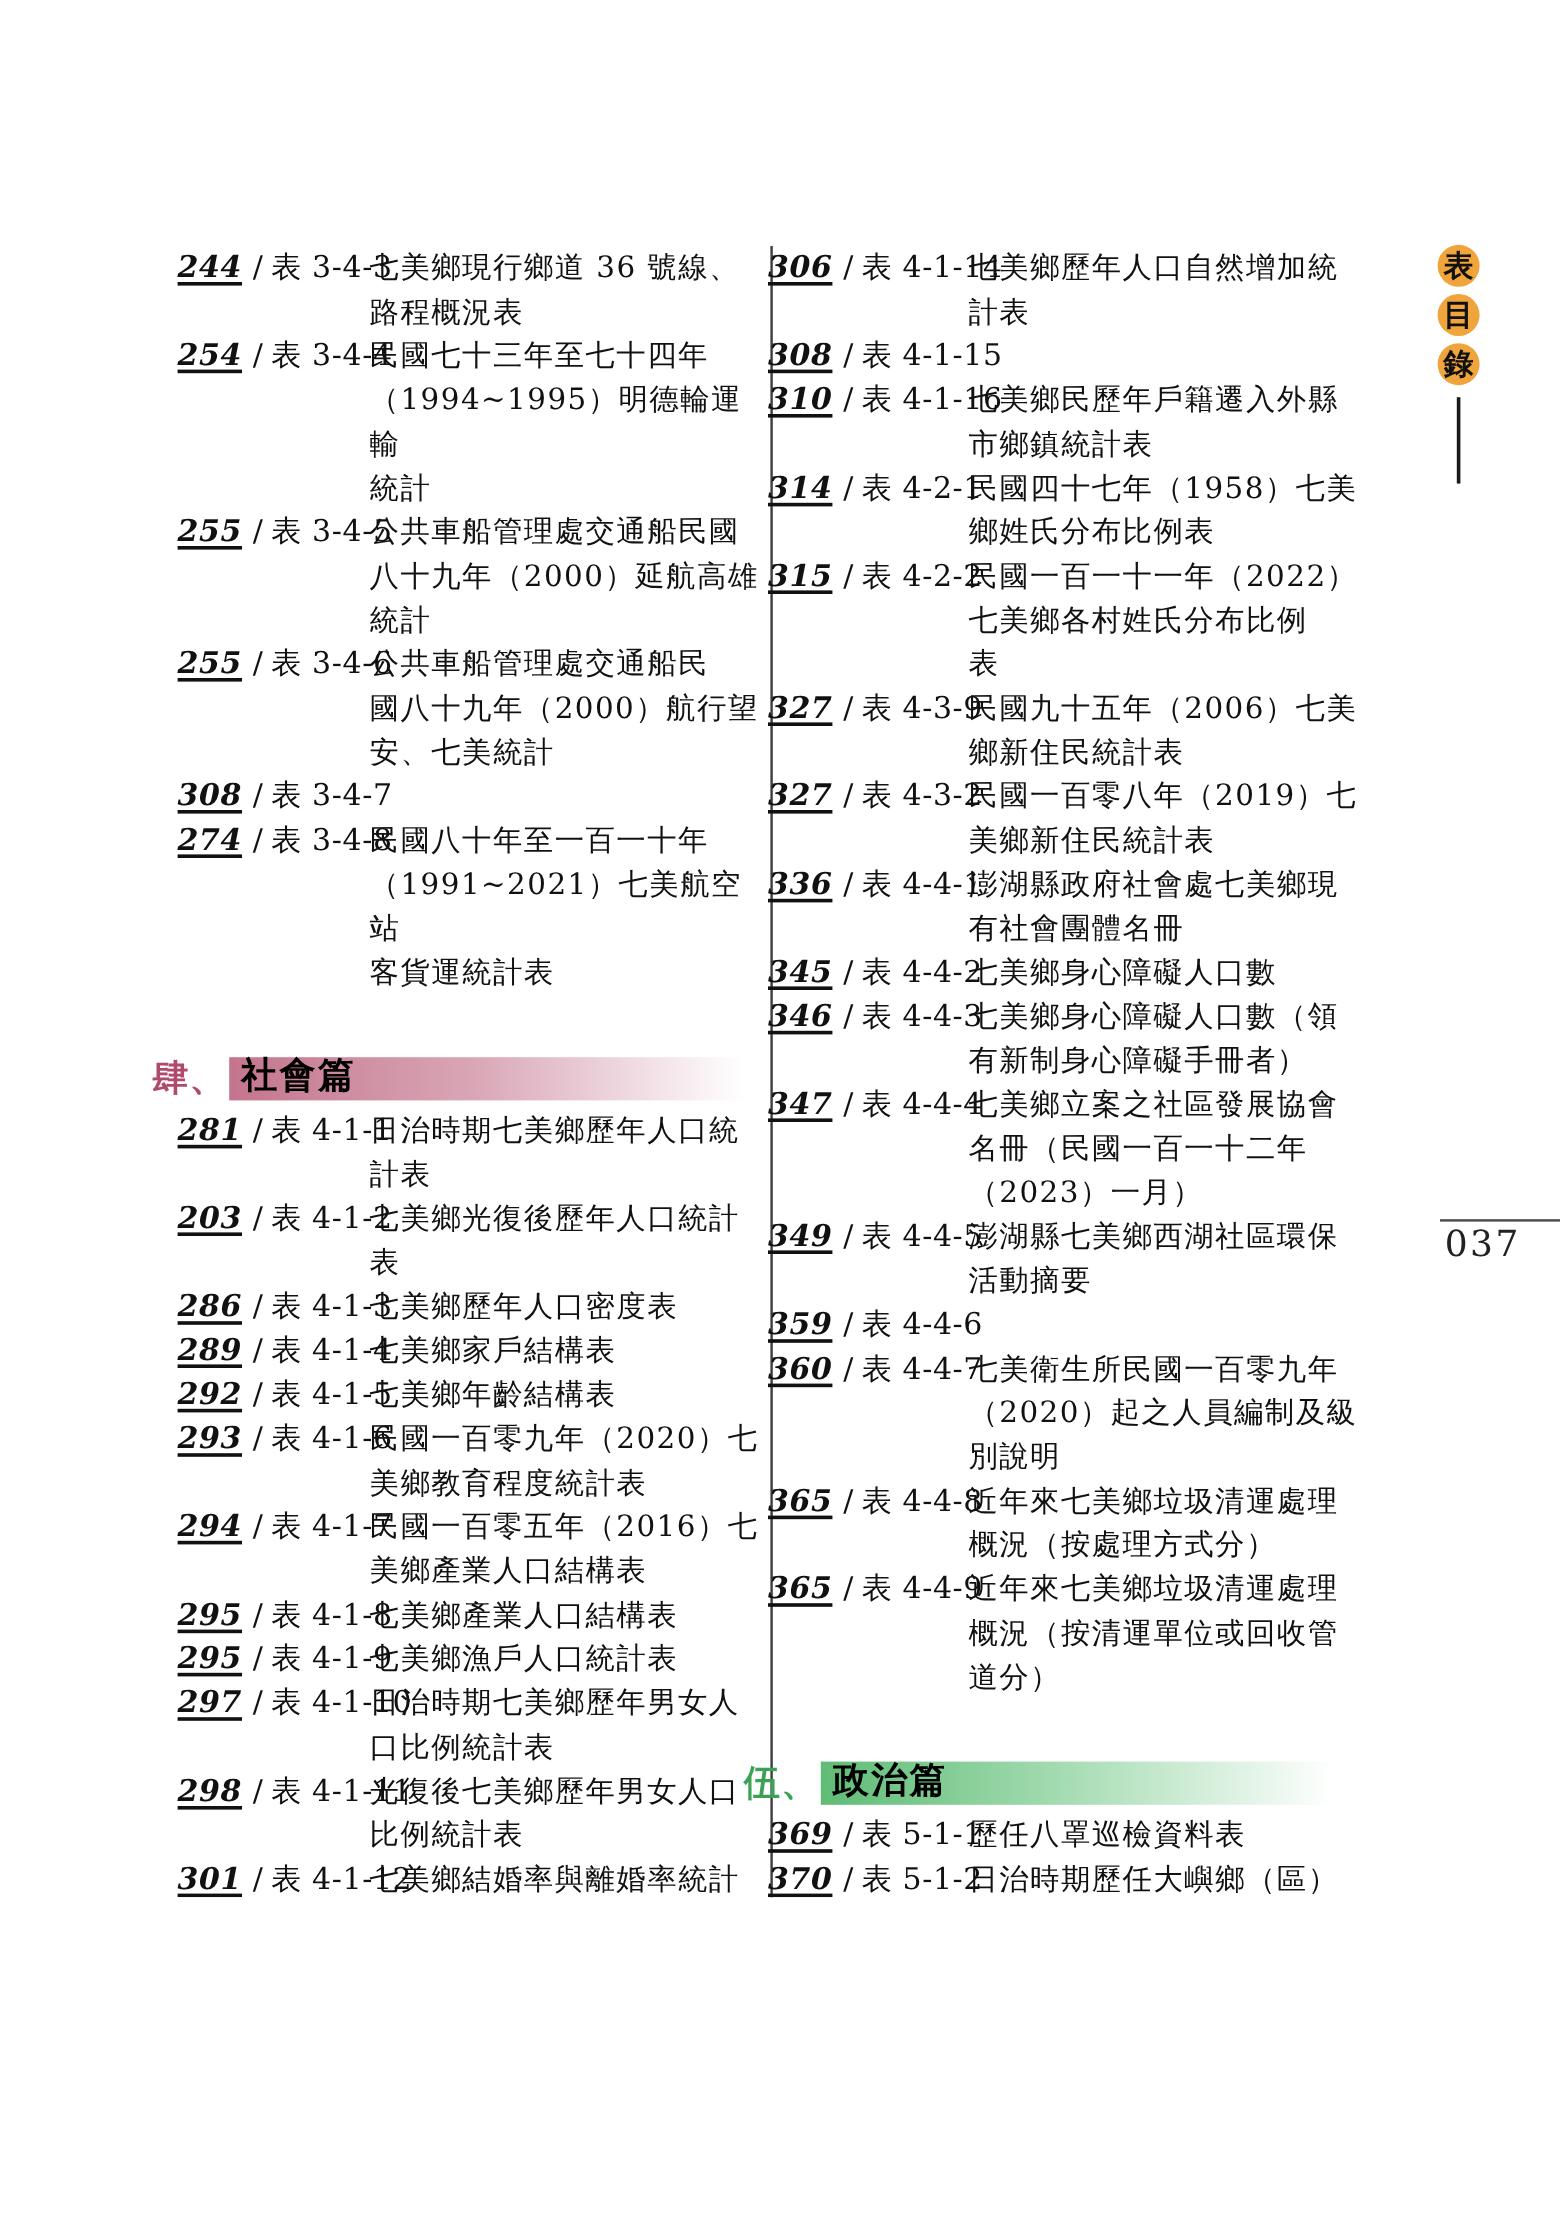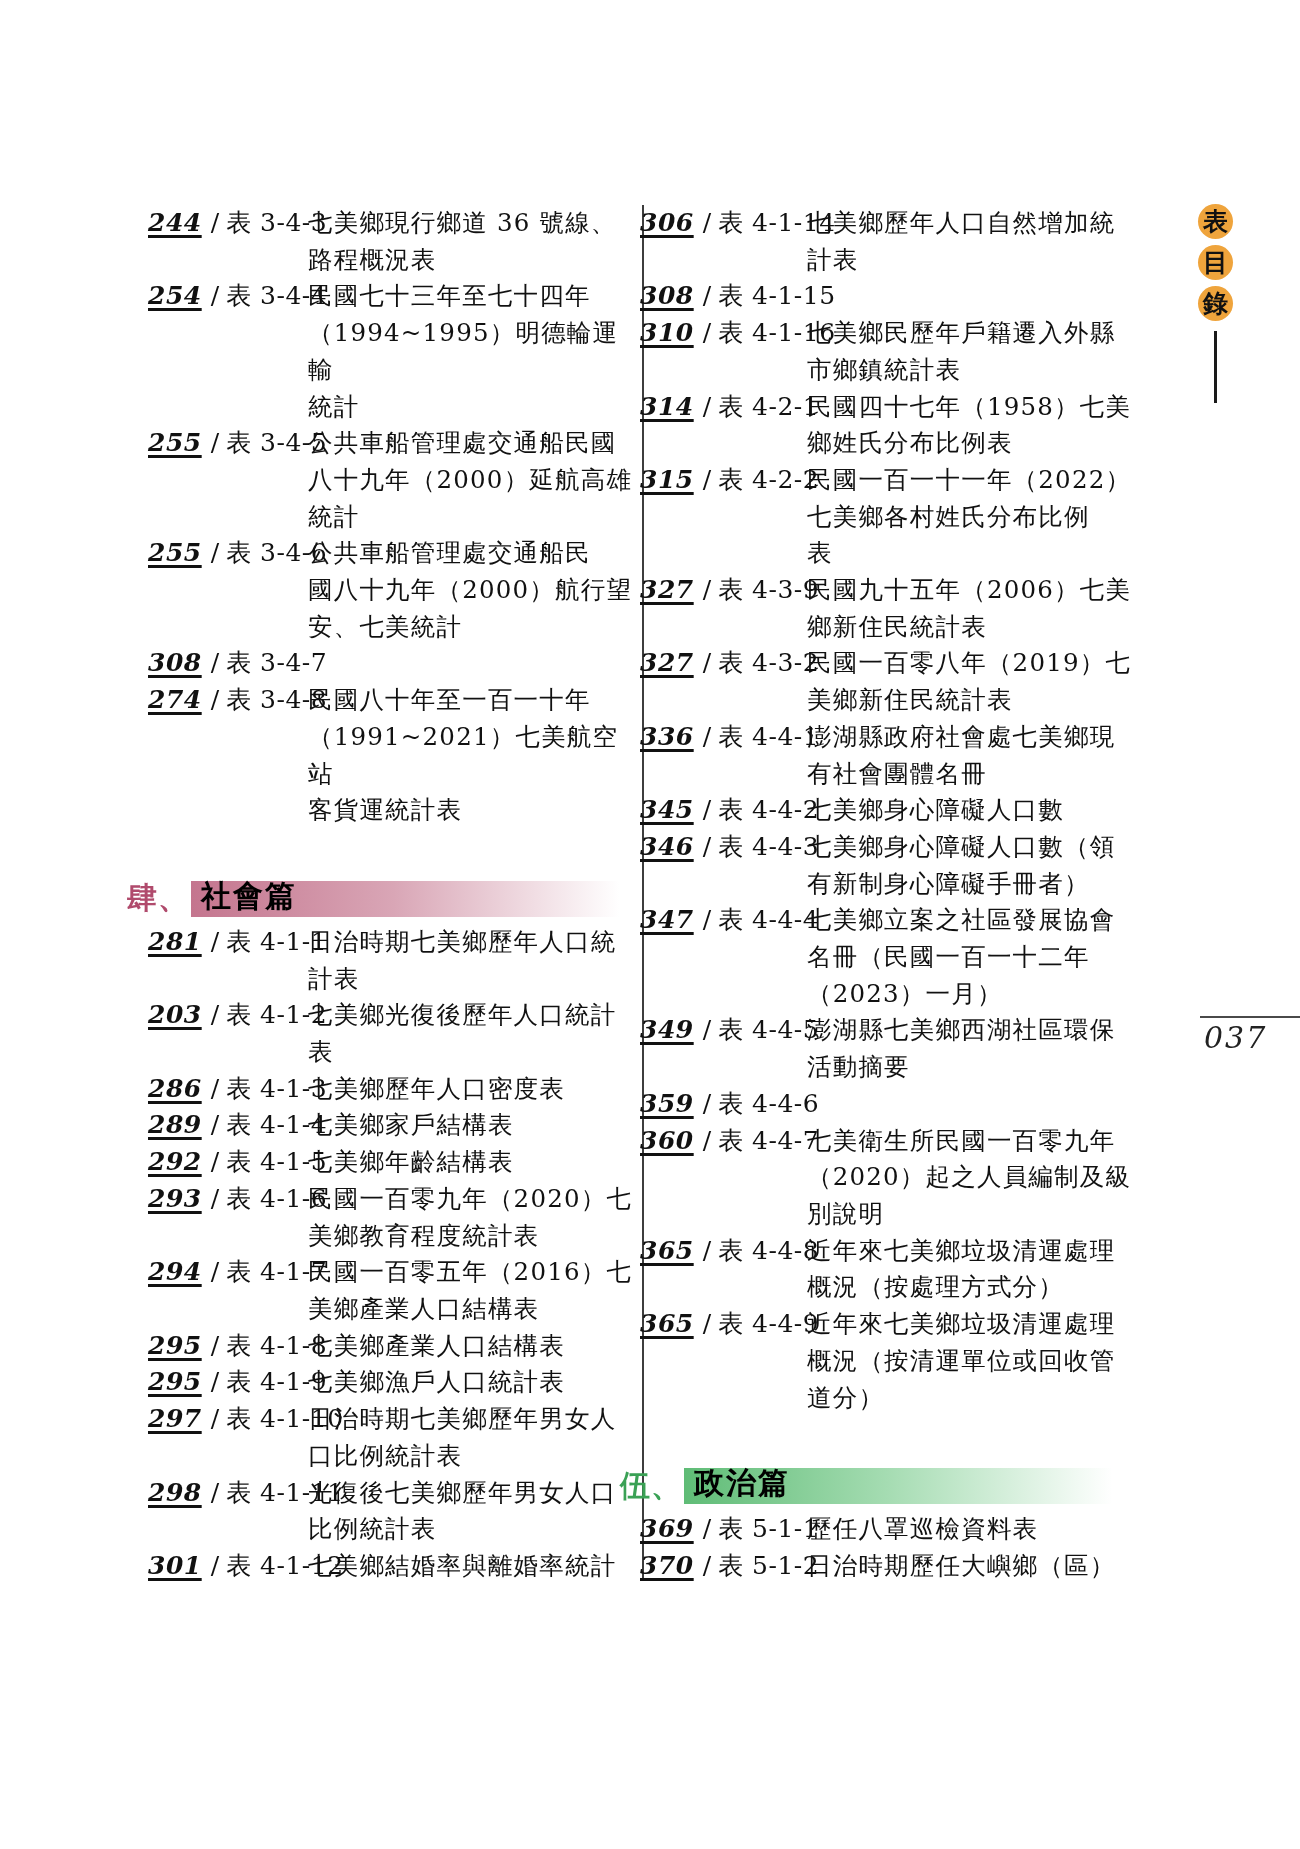--- a/index.html
+++ b/index.html
@@ -22,21 +22,21 @@
   .sec-row{display:flex;align-items:center;height:40px;margin:50px 0 5px 0;}
   .sec-prefix{flex:none;font-size:30px;font-weight:bold;letter-spacing:1px;}
   .sec-bar{flex:1;height:36px;display:flex;align-items:flex-end;margin-left:2px;}
   .sec-title{font-size:30px;font-weight:bold;color:#000;padding-left:10px;letter-spacing:2px;}
   .divider{position:absolute;left:642px;top:205px;width:2px;height:1488px;background:#3d3d3d;}
   .tab{position:absolute;left:1198px;width:35px;height:35px;border-radius:50%;
        display:flex;align-items:center;justify-content:center;font-size:25px;font-weight:bold;color:#111;}
   .tab1{top:204px;} .tab2{top:245px;} .tab3{top:286px;}
   .tab-line{position:absolute;left:1214px;top:331px;width:3px;height:72px;background:#1a1a1a;}
   .pageno-rule{position:absolute;left:1200px;top:1016px;width:100px;height:2px;background:#4a4a4a;}
-  .pageno{position:absolute;left:1204px;top:1020px;font-size:30px;font-style:italic;letter-spacing:2px;color:#222;}
+  .pageno{position:absolute;left:1204px;top:1020px;font-size:30px;letter-spacing:2px;color:#222;}
 </style>
 </head>
 <body>
 
 <div class="page">
   <div class="col col-left" id="col-left">
       <div class="entry">
         <span class="ref">
           <span class="num">244</span>
           <span class="slash">/</span>

